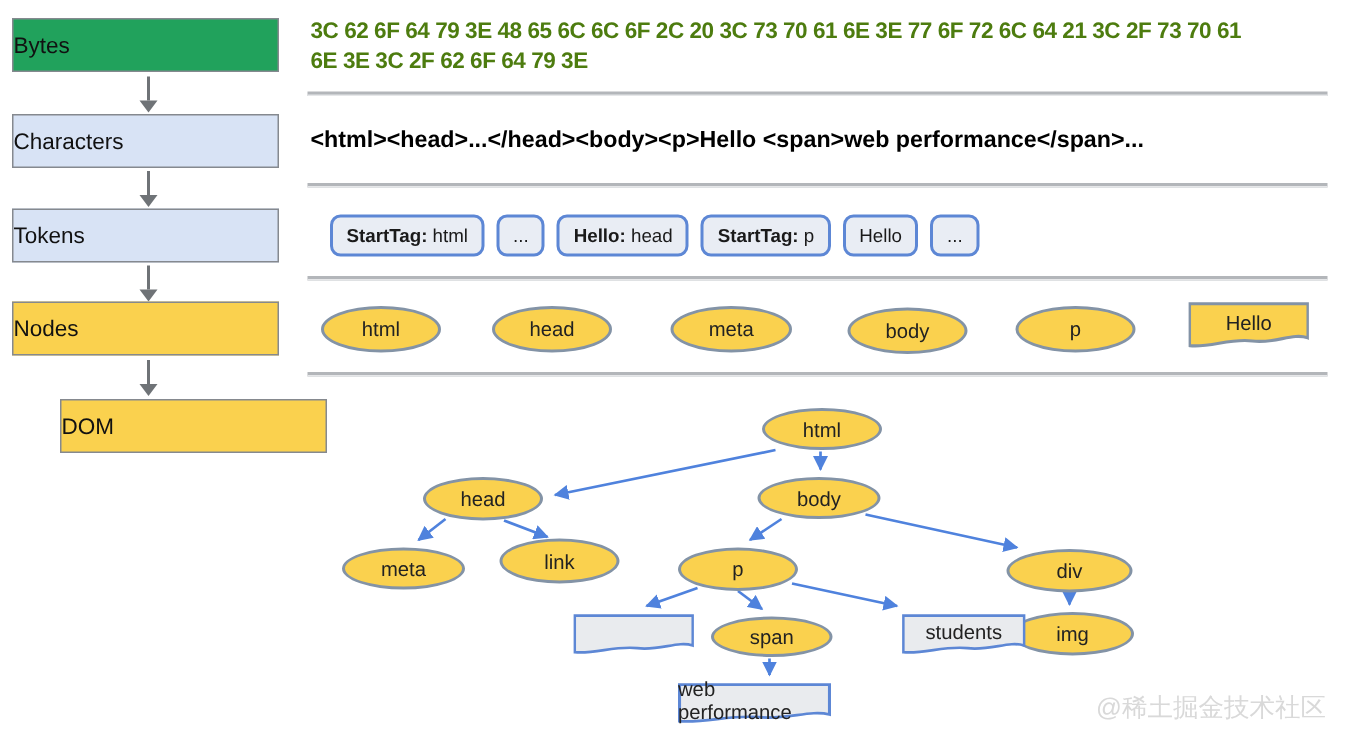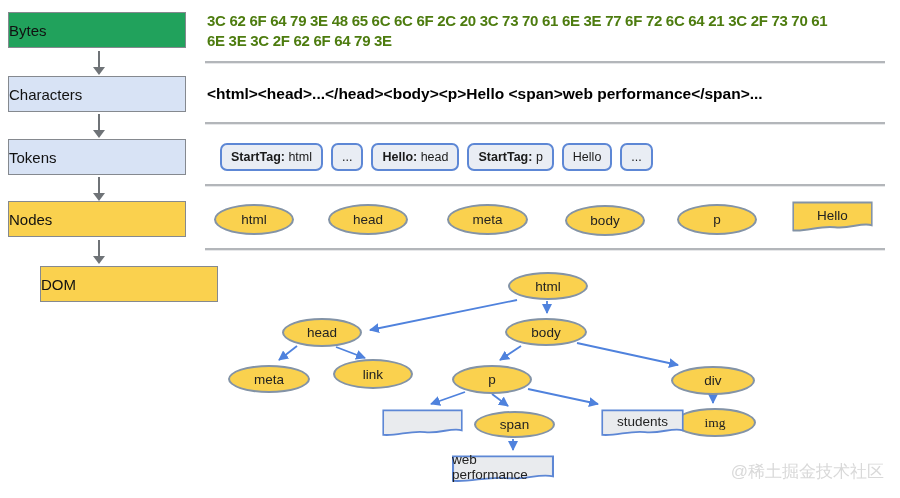--- a/index.html
+++ b/index.html
@@ -139,21 +139,21 @@
   </svg>
 
   <div class="ell" style="left:508px;top:272px;width:80px;height:28px;">html</div>
   <div class="ell" style="left:282px;top:318px;width:80px;height:29px;">head</div>
   <div class="ell" style="left:505px;top:318px;width:82px;height:28px;">body</div>
   <div class="ell" style="left:228px;top:365px;width:82px;height:28px;">meta</div>
   <div class="ell" style="left:333px;top:359px;width:80px;height:30px;">link</div>
   <div class="ell" style="left:452px;top:365px;width:80px;height:29px;">p</div>
   <div class="ell" style="left:671px;top:366px;width:84px;height:29px;">div</div>
   <div class="ell" style="left:474px;top:411px;width:81px;height:27px;">span</div>
-  <div class="ell" style="left:674px;top:408px;width:82px;height:29px;font-family:Liberation Serif, serif;">img</div>
+  <div class="ell" style="left:674px;top:408px;width:82px;height:29px;">img</div>
 
   <div class="flag" style="left:382px;top:409px;width:81px;height:29px;">
     <svg viewBox="0 0 100 32" preserveAspectRatio="none">
       <path d="M1.5 1.5 L98.5 1.5 L98.5 23.5 C86 20, 72 27.5, 53 25.5 C35 23.5, 18 30, 1.5 28.5 Z" fill="var(--textnodebg,#e9ebee)" stroke="var(--tokenborder,#5d87d5)" stroke-width="2"></path>
     </svg>
   </div>
   <div class="flag" style="left:564px;top:409px;width:83px;height:29px;margin-left:37px;">
     <svg viewBox="0 0 100 32" preserveAspectRatio="none">
       <path d="M1.5 1.5 L98.5 1.5 L98.5 23.5 C86 20, 72 27.5, 53 25.5 C35 23.5, 18 30, 1.5 28.5 Z" fill="var(--textnodebg,#e9ebee)" stroke="var(--tokenborder,#5d87d5)" stroke-width="2"></path>
     </svg>

